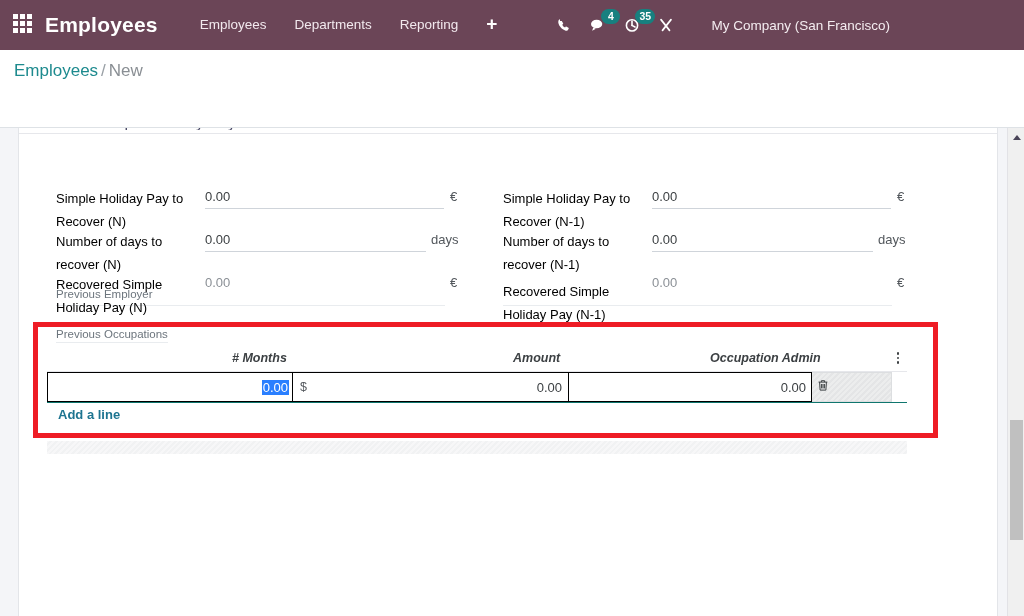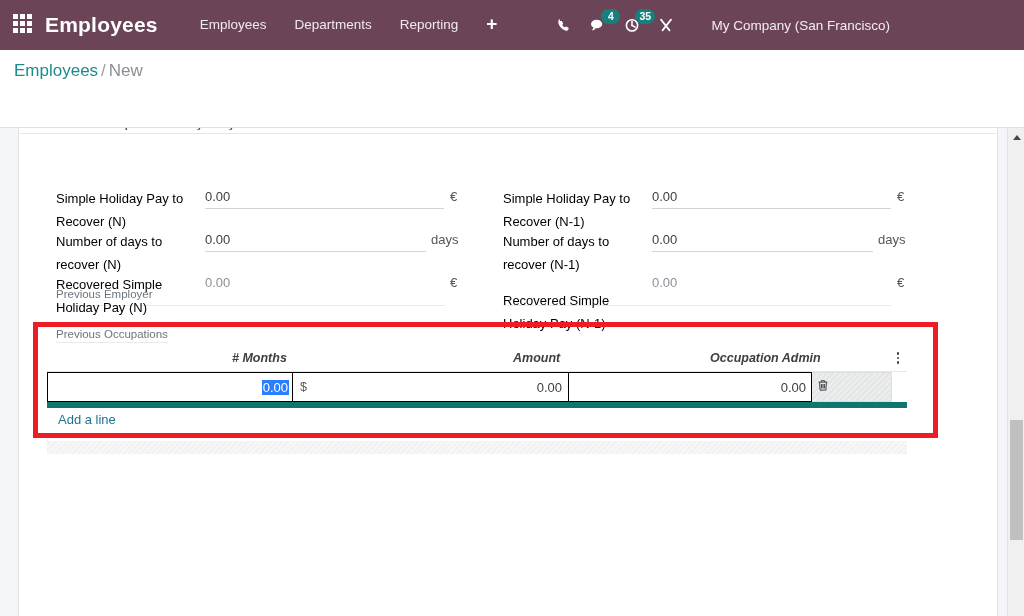--- a/index.html
+++ b/index.html
@@ -261,21 +261,22 @@
     background:
       repeating-linear-gradient(135deg, #eceded 0 2px, #e4e5e6 2px 4px);
     border: 1px solid #dcdee0;
     border-left: none;
     padding-left: 5px;
     align-items: center;
   }
   .trash-ico { cursor: pointer; }
   .o2m-foot {
     position: relative; height: 26px;
-    border-top: 6px solid #0f766e;
+    border-top: 1px solid #0f766e;
+    font-weight: bold;
   }
   .add-line {
     position: absolute; left: 11px; top: 4px;
     font-size: 13px; color: #1d7490; cursor: pointer;
   }
   .o2m-stripe {
     position: absolute; left: 47px; top: 313px;
     width: 860px; height: 13px;
     background: repeating-linear-gradient(135deg, #f7f7f8 0 2px, #f1f2f3 2px 4px);
   }
@@ -405,21 +406,21 @@
   <div class="fld-label" style="left:503px; top:59px; width:142px;">Simple Holiday Pay to Recover (N-1)</div>
   <div class="fld-value" style="left:652px; top:60px;">0.00</div>
   <div class="fld-underline" style="left:652px; top:80px; width:239px;"></div>
   <div class="fld-suffix" style="left:897px; top:60px;">€</div>
 
   <div class="fld-label" style="left:503px; top:102px; width:142px;">Number of days to recover (N-1)</div>
   <div class="fld-value" style="left:652px; top:103px;">0.00</div>
   <div class="fld-underline" style="left:652px; top:123px; width:221px;"></div>
   <div class="fld-suffix" style="left:878px; top:103px;">days</div>
 
-  <div class="fld-label" style="left:503px; top:161px; width:142px;">Recovered Simple Holiday Pay (N-1)</div>
+  <div class="fld-label" style="left:503px; top:152px; width:142px;">Recovered Simple Holiday Pay (N-1)</div>
   <div class="fld-value readonly" style="left:652px; top:146px;">0.00</div>
   <div class="fld-suffix" style="left:897px; top:146px;">€</div>
 
   <div class="o2m-label">Previous Occupations</div>
 
   <div class="o2m-table">
     <div class="o2m-head">
       <div class="o2m-th" style="left:185px;"># Months</div>
       <div class="o2m-th" style="left:466px;">Amount</div>
       <div class="o2m-th" style="left:663px;">Occupation Admin</div>

